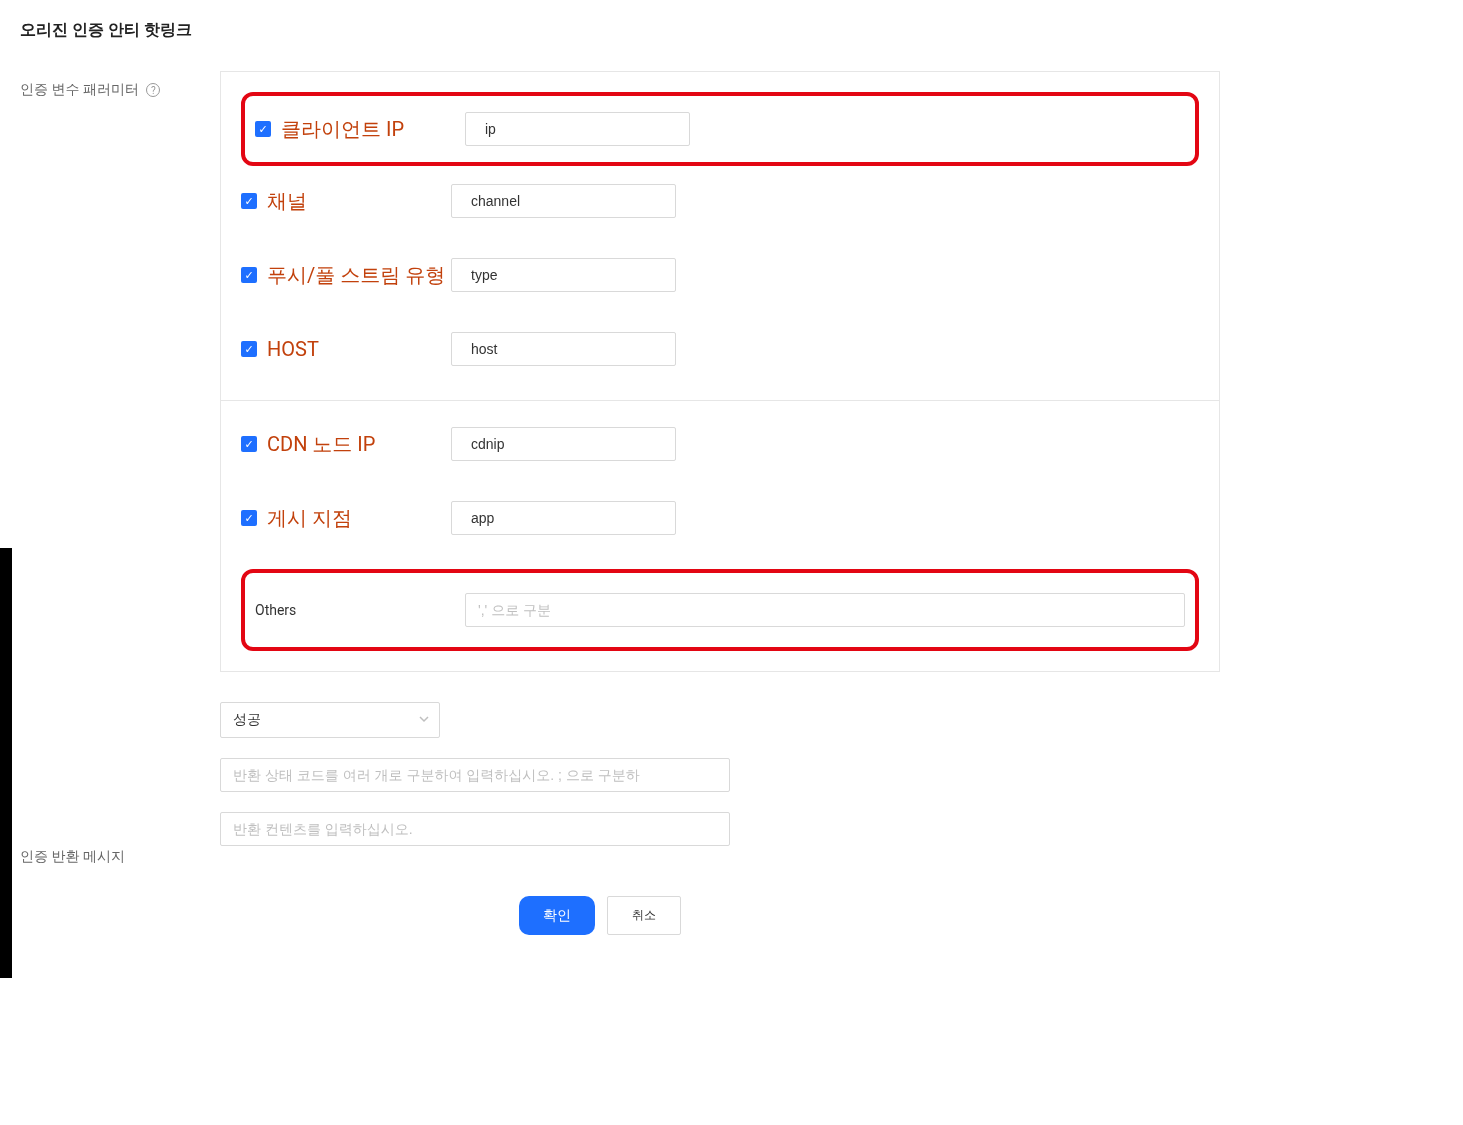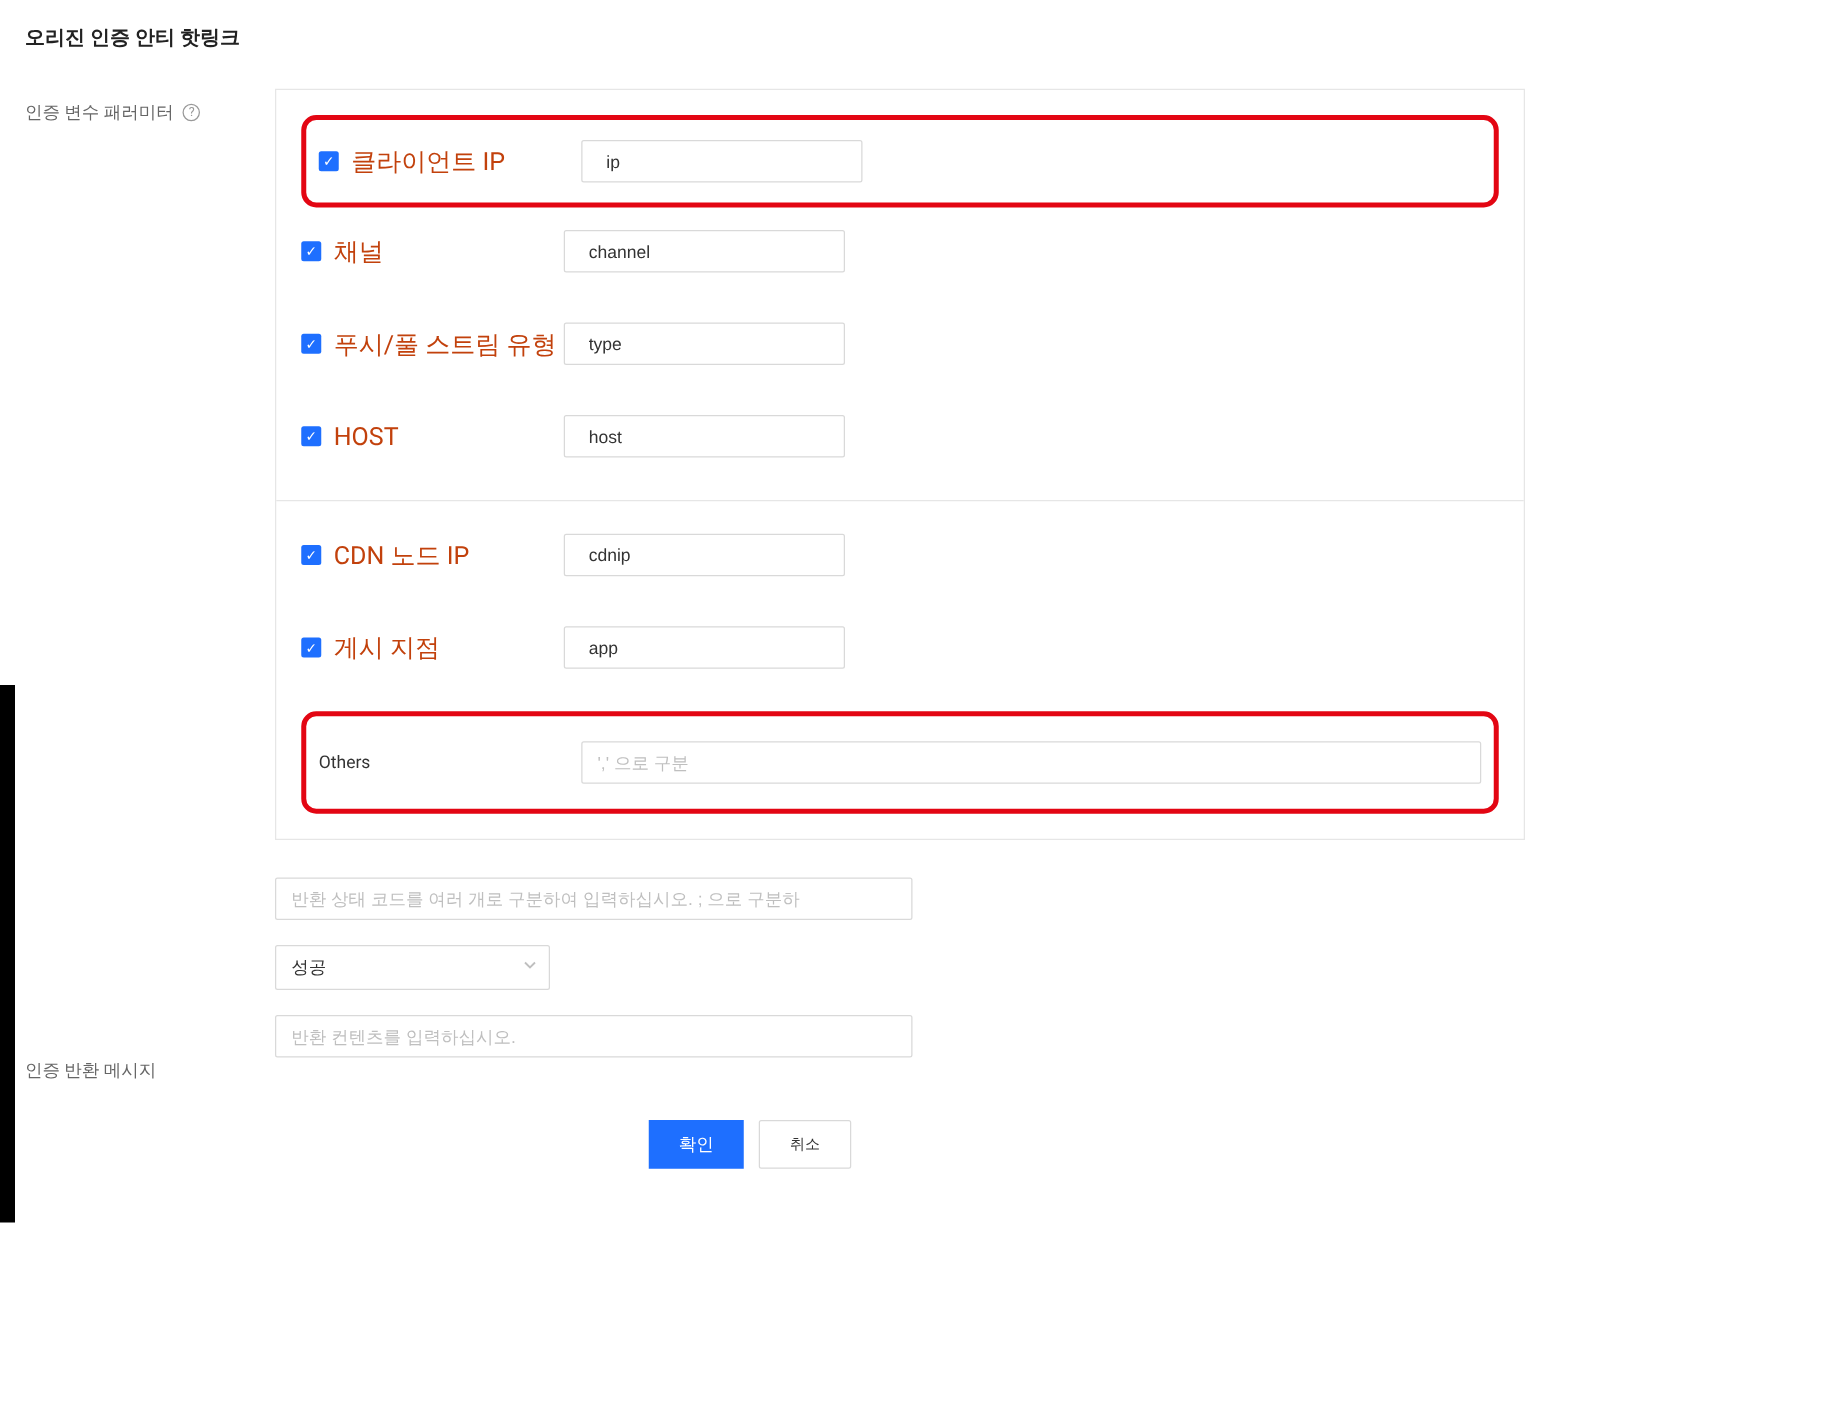--- a/index.html
+++ b/index.html
@@ -199,21 +199,21 @@
       margin-top: 30px;
       padding-left: 200px;
       max-width: 960px;
     }
     .btn-primary {
       background: #1e6fff;
       color: #fff;
       border: none;
       padding: 10px 24px;
       font-size: 14px;
-      border-radius: 0;
+      border-radius: 10px;
       cursor: pointer;
     }
     .btn-default {
       background: #fff;
       color: #333;
       border: 1px solid #d9d9d9;
       padding: 10px 24px;
       font-size: 12px;
       border-radius: 2px;
       cursor: pointer;
@@ -315,34 +315,34 @@
         </div>
 
       </div>
     </div>
   </div>
 </div>
 
 <div class="form-section return-section">
   <div class="form-label">인증 반환 메시지</div>
   <div class="form-content">
-    <div class="return-row">
-      <input type="text" class="text-input-medium" placeholder="반환 상태 코드를 여러 개로 구분하여 입력하십시오. ; 으로 구분하" style="">
-    </div>
     <div class="return-row">
       <div class="select-wrap">
         <div class="select-input">성공</div>
         <span class="select-arrow">
           <svg width="12" height="12" viewBox="0 0 12 12">
               <path d="M2 4 L6 8 L10 4" fill="none" stroke="currentColor" stroke-width="1.5"></path>
             </svg>
         </span>
       </div>
     </div>
     <div class="return-row">
+      <input type="text" class="text-input-medium" placeholder="반환 상태 코드를 여러 개로 구분하여 입력하십시오. ; 으로 구분하" style="">
+    </div>
+    <div class="return-row">
       <input type="text" class="text-input-medium" placeholder="반환 컨텐츠를 입력하십시오." style="">
     </div>
   </div>
 </div>
 
 <div class="button-row">
   <button class="btn-primary">확인</button>
   <button class="btn-default">취소</button>
 </div>
 

